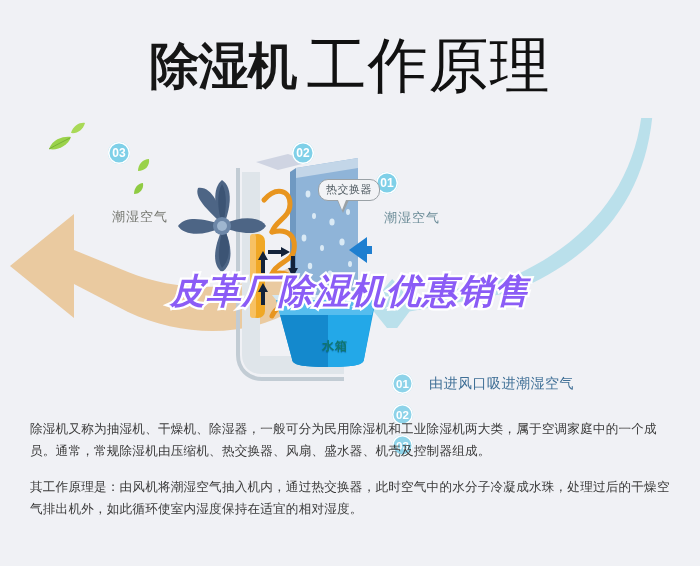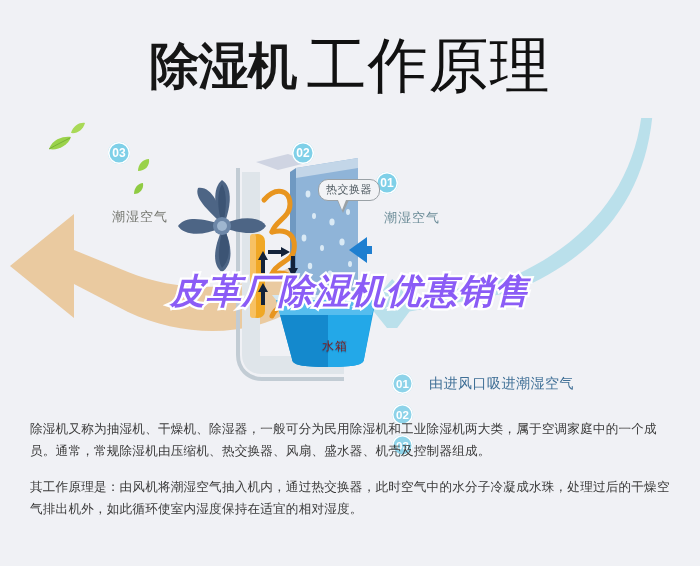--- a/index.html
+++ b/index.html
@@ -42,21 +42,21 @@
   
   .machine { position: absolute; left: 232px; top: 40px; width: 140px; height: 235px; }
 
   
   .fan { position: absolute; left: 168px; top: 62px; width: 108px; height: 108px; }
 
   
   .tank { position: absolute; left: 272px; top: 185px; width: 108px; height: 75px; }
   .tank-label {
     position: absolute; left: 322px; top: 228px;
-    font-size: 12px; color: #7f1d1d; font-weight: normal;
+    font-size: 12px; color: #0f766e; font-weight: bold;
     letter-spacing: 1px; text-shadow: 0 1px 1px rgba(0,60,110,.5);
   }
 
   
   .badge {
     position: absolute; width: 22px; height: 22px; border-radius: 50%;
     background: #7fd0e8; color: #ffffff; font-size: 12px; font-weight: bold;
     display: flex; align-items: center; justify-content: center;
     box-shadow: inset 0 0 0 1.5px #ffffff;
     font-family: "Liberation Sans", sans-serif;

